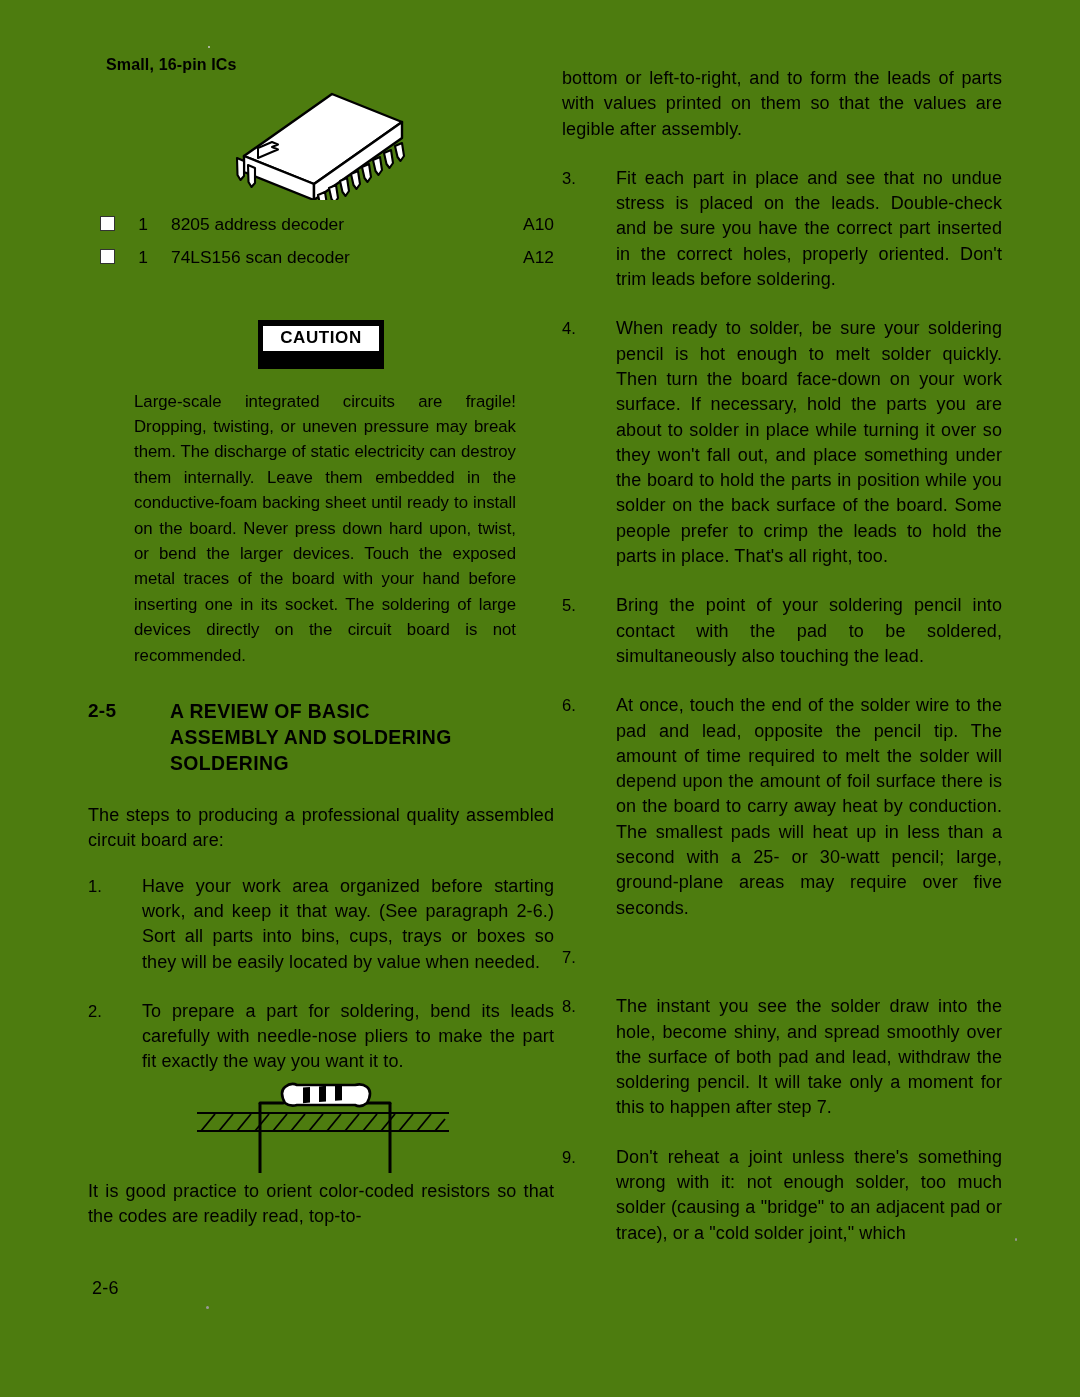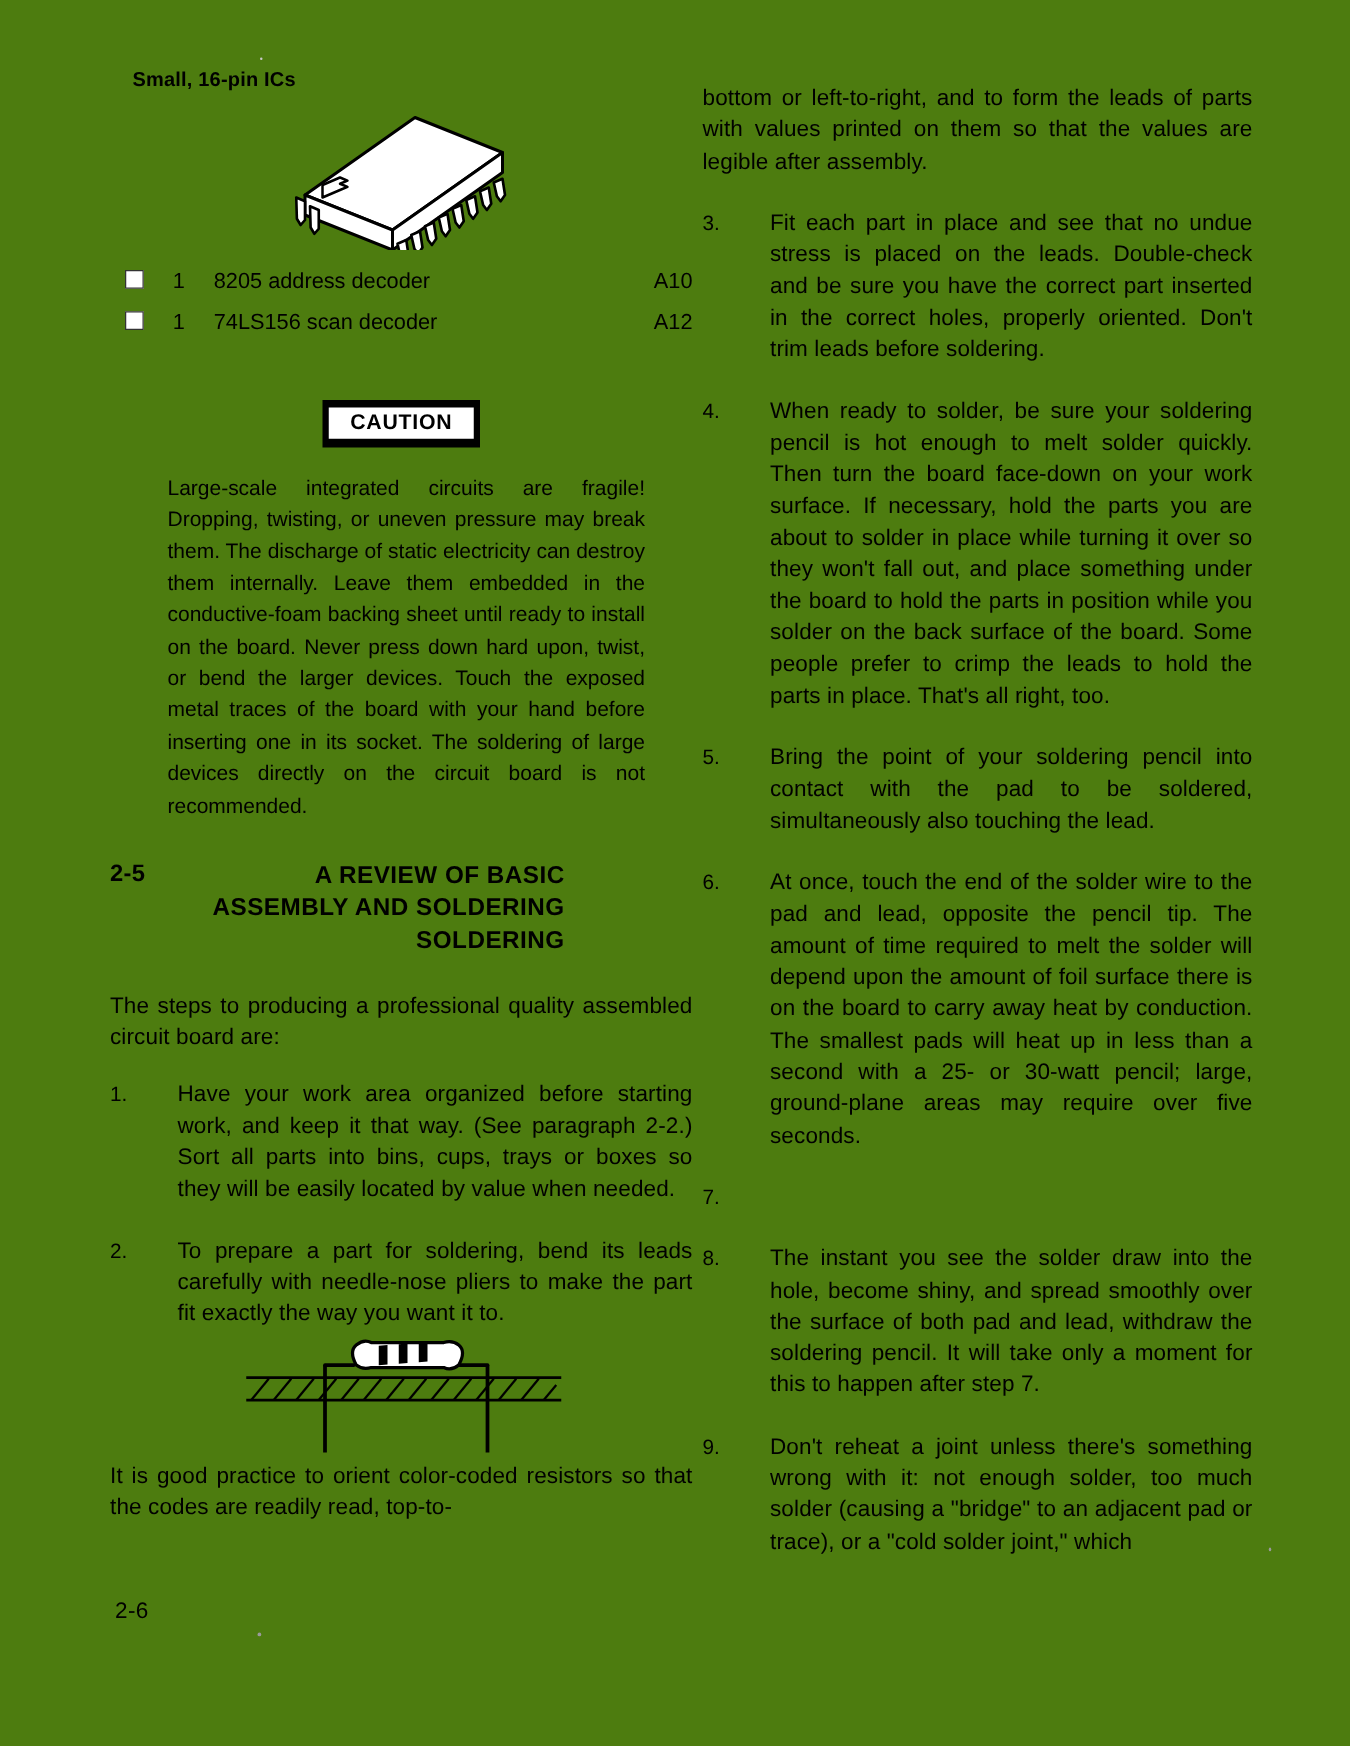--- a/index.html
+++ b/index.html
@@ -102,21 +102,21 @@
   }
 
   
   .caution-wrap {
     margin-top: 40px;
   }
   .caution-banner {
     width: 126px;
     margin: 0 auto;
     background: #000;
-    padding: 6px 5px 7px 5px;
+    padding: 6px 5px 18px 5px;
     box-sizing: border-box;
   }
   .caution-banner .inner {
     background: #fff;
     text-align: center;
     font-size: 17px;
     font-weight: bold;
     letter-spacing: 0.6px;
     padding: 2px 0 3px 0;
     line-height: 1.15;
@@ -144,21 +144,21 @@
     flex: 0 0 auto;
     letter-spacing: 0.3px;
     line-height: 26px;
   }
   .sec-title {
     font-size: 19.4px;
     font-weight: bold;
     line-height: 26px;
     letter-spacing: 0.4px;
   }
-  .sec-title span { display: block; text-align: right; }
+  .sec-title span { display: block; }
 
   .intro {
     margin-top: 27px;
   }
 
   
   .steps { margin-top: 20px; }
   .step {
     display: flex;
     margin-bottom: 24px;
@@ -279,21 +279,21 @@
         <span>ASSEMBLY AND SOLDERING</span>
         <span>SOLDERING</span>
       </div>
     </div>
 
     <div class="body-text intro last-line-left">The steps to producing a professional quality assembled circuit board are:</div>
 
     <div class="steps">
       <div class="step">
         <div class="step-num">1.</div>
-        <div class="step-txt body-text last-line-left">Have your work area organized before starting work, and keep it that way. (See paragraph 2-2.) Sort all parts into bins, cups, trays or boxes so they will be easily located by value when needed.</div>
+        <div class="step-txt body-text last-line-left">Have your work area organized before starting work, and keep it that way. (See paragraph 2-6.) Sort all parts into bins, cups, trays or boxes so they will be easily located by value when needed.</div>
       </div>
       <div class="step">
         <div class="step-num">2.</div>
         <div class="step-txt body-text last-line-left">To prepare a part for soldering, bend its leads carefully with needle-nose pliers to make the part fit exactly the way you want it to.</div>
       </div>
     </div>
 
     <div class="res-fig">
       <svg width="260" height="96" viewBox="0 0 260 96">
 

